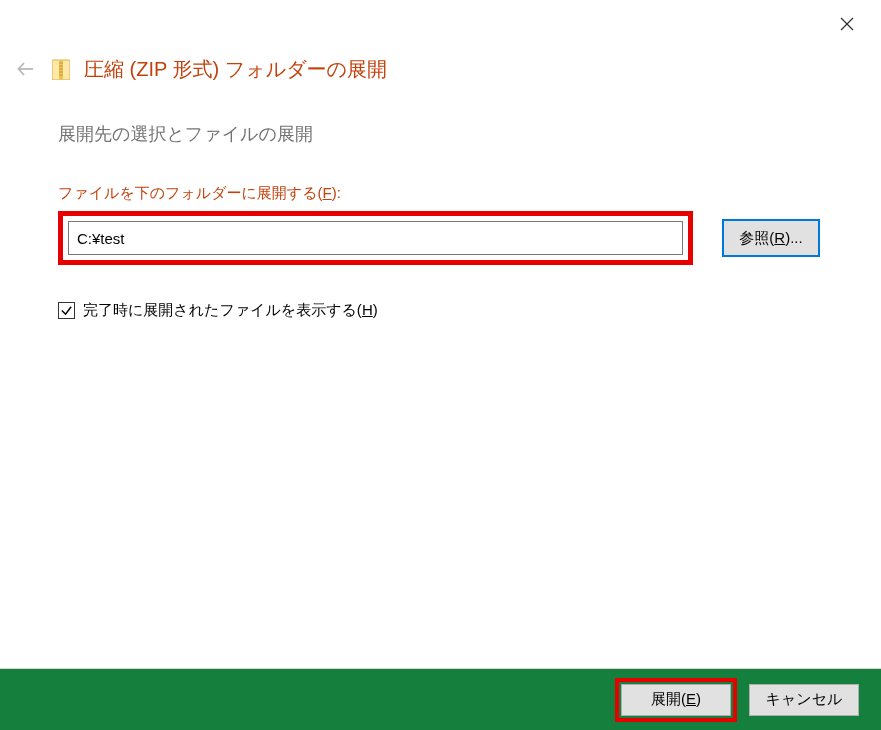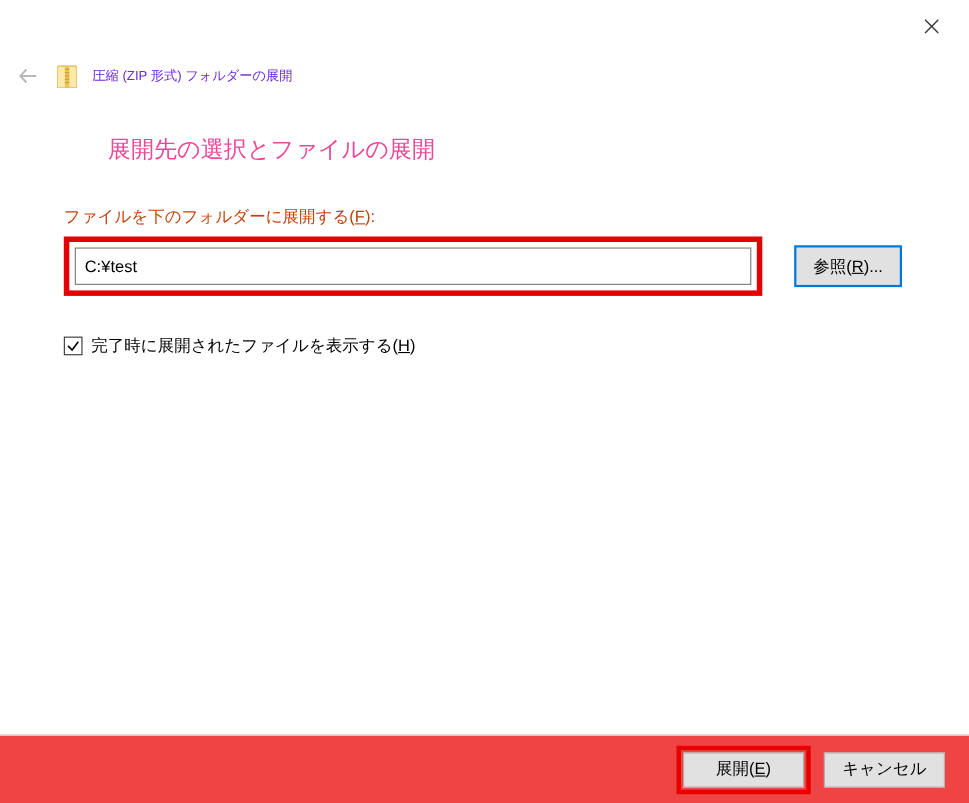--- a/index.html
+++ b/index.html
@@ -48,35 +48,34 @@
     color: #a0a0a0;
   }
   .zip-icon {
     width: 18px;
     height: 22px;
     display: flex;
     align-items: center;
     justify-content: center;
   }
   .header-title {
-    font-size: 12px;
-    color: #6d28d9;
+    font-size: 20px;
+    color: #c2410c;
   }
   .content {
     position: absolute;
     top: 122px;
     left: 58px;
     right: 58px;
   }
   .heading {
-    color: #ec4899;
-    font-size: 21px;
+    color: #737373;
+    font-size: 18px;
     font-weight: 400;
     margin-bottom: 38px;
-    margin-left: 40px;
   }
   .field-label {
     font-size: 15px;
     color: #c2410c;
     margin-bottom: 8px;
   }
   .field-label .u {
     text-decoration: underline;
   }
   .path-row {
@@ -133,21 +132,21 @@
   }
   .checkbox-row .u {
     text-decoration: underline;
   }
   .footer {
     position: absolute;
     bottom: 0;
     left: 0;
     right: 0;
     height: 62px;
-    background: #ef4444;
+    background: #15803d;
     border-top: 1px solid #d8d8d8;
     display: flex;
     align-items: center;
     justify-content: flex-end;
     padding-right: 22px;
     gap: 12px;
   }
   .footer-btn {
     width: 110px;
     height: 32px;

